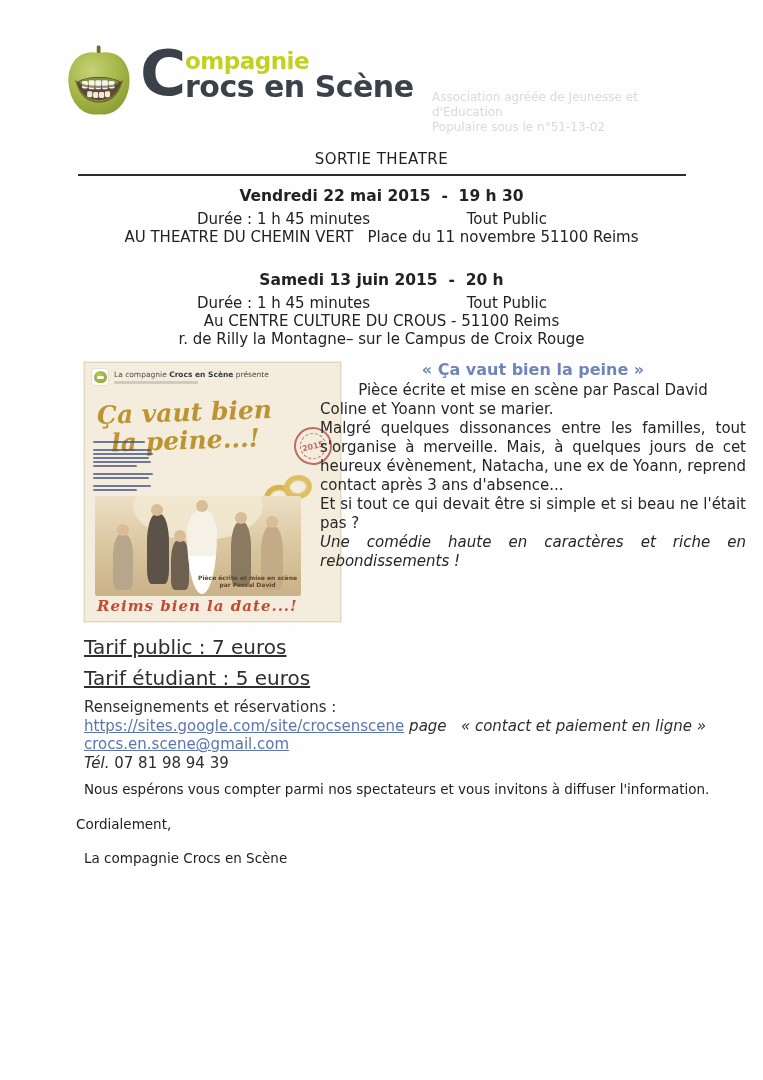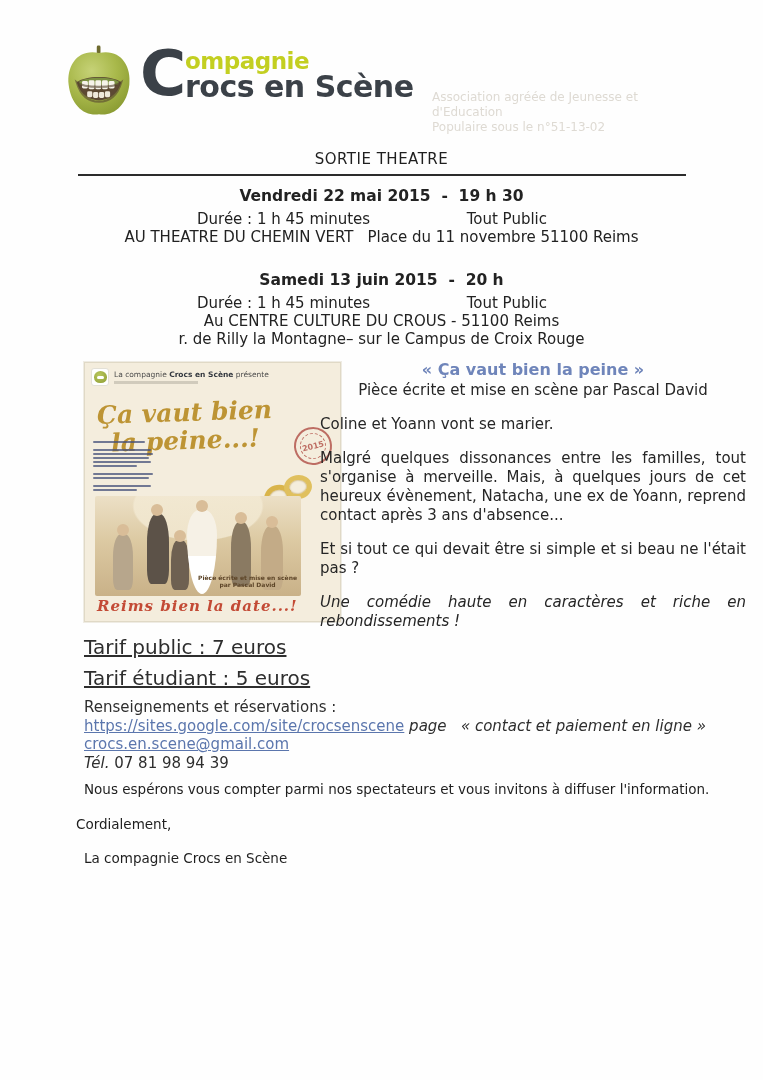--- a/index.html
+++ b/index.html
@@ -63,21 +63,21 @@
   .fig.g4 { left:76px; top:44px; width:18px; height:50px; background:#6e6051; }
   .head { position:absolute; width:12px; height:12px; border-radius:50%; background:#d9bd98; }
   .head.h1{left:56px;top:8px}.head.h2{left:101px;top:4px}.head.h3{left:22px;top:28px}.head.h4{left:140px;top:16px}.head.h5{left:171px;top:20px}.head.h6{left:79px;top:34px}
   .photo-caption { position:absolute; right:4px; bottom:8px; text-align:center; font-size:6px; line-height:7px; font-weight:bold; color:#5d4528; }
   .poster-footer { position:absolute; left:12px; bottom:6px; font-family:"DejaVu Serif", serif; font-style:italic; font-weight:bold; font-size:15px; color:#c34a35; letter-spacing:1px; }
 
   
   .right-col { position:absolute; left:320px; top:360px; width:426px; font-size:15px; line-height:19px; color:#262626; }
   .play-title { text-align:center; font-weight:bold; font-size:16px; color:#6f85ba; }
   .play-byline { text-align:center; margin-top:2px; }
-  .right-col p { margin-top:15px; text-align:justify; }
+  .right-col p { text-align:justify; }
   .right-col p.first { text-align:left; }
   .right-col p.italic { font-style:italic; }
 
   
   .pricing { position:absolute; left:84px; top:638px; font-size:20px; line-height:18px;text-decoration:underline; }
   .pricing div + div { margin-top:13px; }
   .contact { position:absolute; left:84px; top:698px; font-size:15px; line-height:18.5px; }
   .link { color:#5b76ad; text-decoration:underline; cursor:pointer; }
   .it { font-style:italic; }
   .closing-1 { position:absolute; left:84px; top:781px; font-size:13.5px; color:#1e1e1e; }

